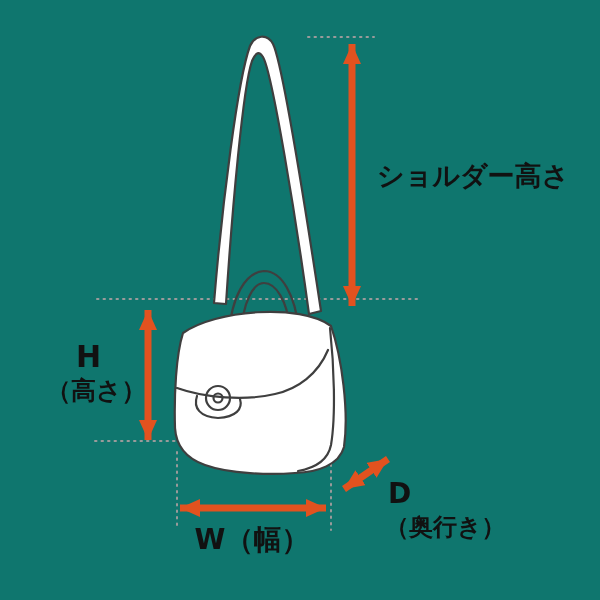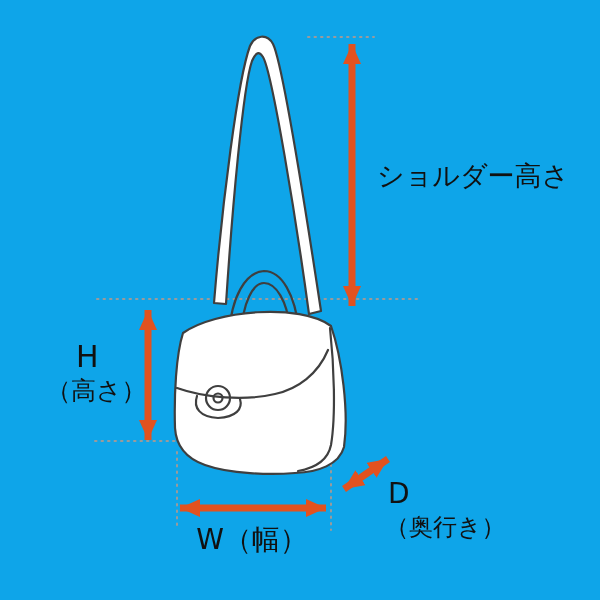--- a/index.html
+++ b/index.html
@@ -5,22 +5,23 @@
   html, body {
     margin: 0;
     padding: 0;
     background: #ffffff;
     font-family: "DejaVu Sans", "Liberation Sans", sans-serif;
   }
   .stage {
     position: relative;
     width: 600px;
     height: 600px;
-    background: #0ea5e9;
+    background: #0f766e;
     overflow: hidden;
+    font-weight: bold;
   }
   svg { display: block; }
   .sketch {
     fill: none;
     stroke: #3f3f3f;
     stroke-width: 2.2;
     stroke-linecap: round;
     stroke-linejoin: round;
   }
   .sketch-fill {

